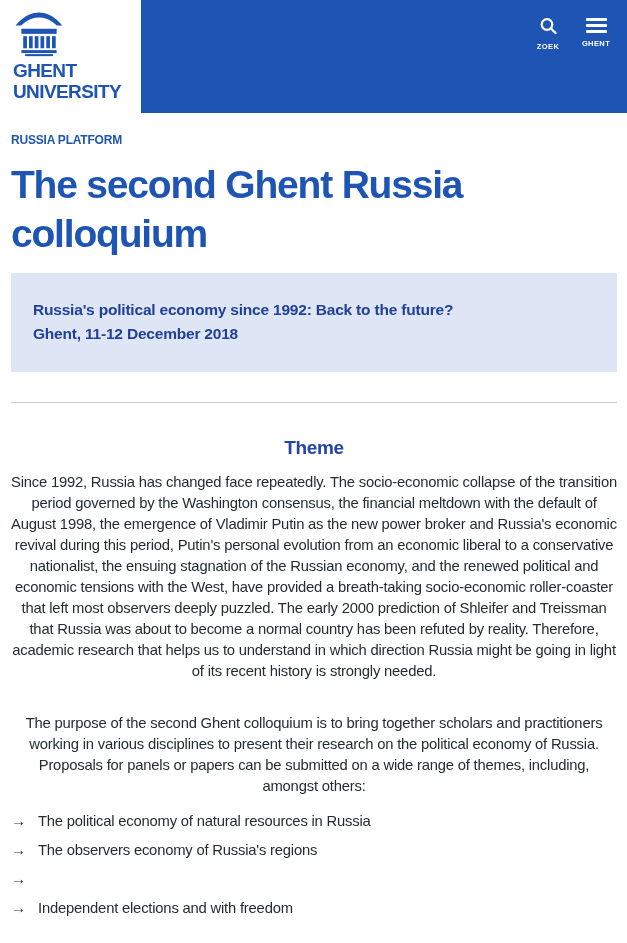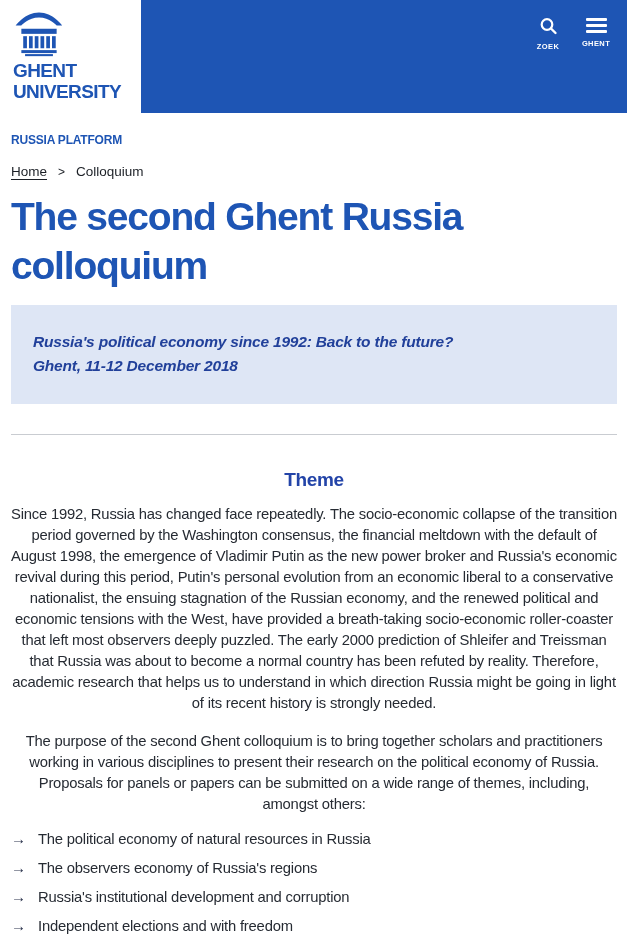--- a/index.html
+++ b/index.html
@@ -99,21 +99,20 @@
     line-height: 49px;
     font-weight: bold;
     letter-spacing: -1.2px;
     max-width: 500px;
   }
 
   .info-box {
     margin-top: 15px;
     background: #DEE6F5;
     padding: 25px 22px 26px 22px;
-    font-style: italic;
   }
   .info-box div {
     color: #21409A;
     font-weight: bold;
     font-size: 15.5px;
     line-height: 24px;
     letter-spacing: -0.2px;
   }
 
   hr.section-divider {
@@ -132,21 +131,21 @@
   }
 
   p.body-paragraph {
     margin-top: 13px;
     font-size: 14.8px;
     line-height: 21px;
     color: #262B33;
     letter-spacing: -0.2px;
     text-align: center;
   }
-  p.body-paragraph + p.body-paragraph { margin-top: 17px; }
+  p.body-paragraph + p.body-paragraph { margin-top: 31px; }
 
   ul.arrow-list {
     list-style: none;
     margin-top: 9px;
   }
   ul.arrow-list li {
     display: flex;
     align-items: flex-start;
     gap: 12px;
     padding: 4.5px 0;
@@ -206,25 +205,20 @@
       </div>
       <span class="action-label">GHENT</span>
     </div>
   </div>
 </header>
 
 <main class="content">
 
   <div class="platform-title">RUSSIA PLATFORM</div>
 
-  <nav class="breadcrumb">
-    <a class="crumb-home">Home</a>
-    <span class="crumb-sep">&gt;</span>
-    <span class="crumb-current">Colloquium</span>
-  </nav>
 
   <h1 class="page-title">The second Ghent Russia colloquium</h1>
 
   <section class="info-box">
     <div>Russia's political economy since 1992: Back to the future?</div>
     <div>Ghent, 11-12 December 2018</div>
   </section>
 
   <hr class="section-divider">
 
@@ -238,21 +232,20 @@
       <li>
         <span class="arrow">→</span>
         <span>The political economy of natural resources in Russia</span>
       </li>
       <li>
         <span class="arrow">→</span>
         <span>The observers economy of Russia's regions</span>
       </li>
       <li>
         <span class="arrow">→</span>
-        <span>Russia's institutional development and corruption</span>
       </li>
       <li>
         <span class="arrow">→</span>
         <span>Independent elections and with freedom</span>
       </li>
       <li></li>
     </ul>
 
 </main>
 

